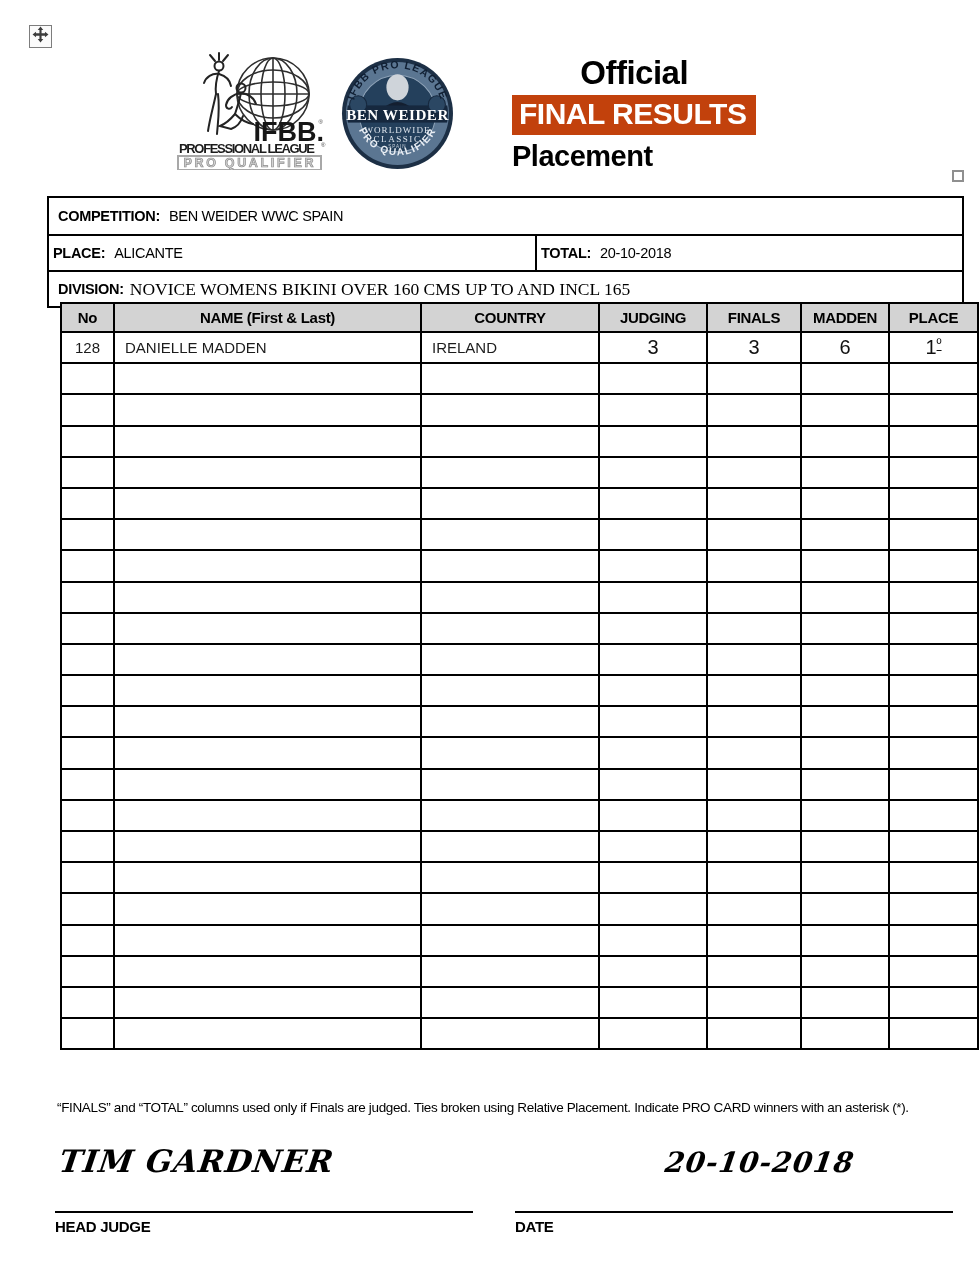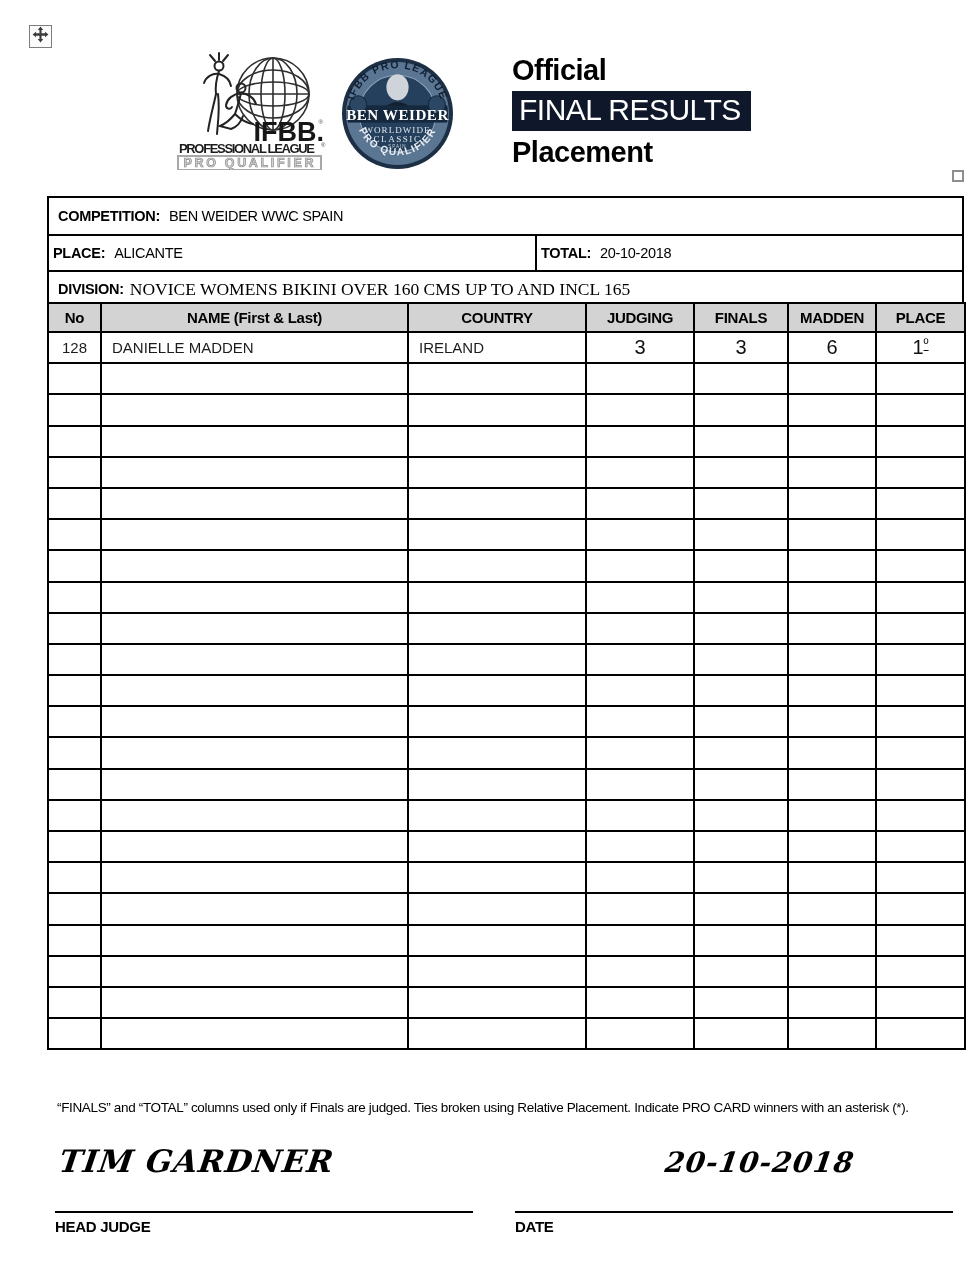--- a/index.html
+++ b/index.html
@@ -13,39 +13,39 @@
   
   .resize-sq{position:absolute;left:952px;top:170px;width:12px;height:12px;box-sizing:border-box;
     border:2px solid #8f8f8f;background:#ffffff;}
 
   
   .ifbb-logo{position:absolute;left:162px;top:52px;margin-left:12px;}
   .bw-badge{position:absolute;left:341px;top:57px;}
 
   
   .title{position:absolute;left:512px;top:56px;}
-  .title .l1{font-size:29px;font-weight:bold;letter-spacing:-0.5px;line-height:1;margin:0;}
-  .title .l2{display:inline-block;background:#0f172a;color:#fff;font-size:30px;font-weight:normal;
+  .title .l1{font-size:33px;font-weight:bold;letter-spacing:-0.5px;line-height:1;margin:0;text-align:center;}
+  .title .l2{display:inline-block;background:#c2410c;color:#fff;font-size:30px;font-weight:bold;
     letter-spacing:-0.5px;line-height:1;padding:4px 10px 6px 7px;margin:6px 0 0 0;}
   .title .l3{font-size:29px;font-weight:bold;letter-spacing:-0.5px;line-height:1;margin:7px 0 0 0;}
 
   
   .info-box{position:absolute;left:47px;top:196px;width:917px;box-sizing:border-box;border:2px solid #000;background:#fff;}
   .info-row{box-sizing:border-box;height:36px;display:flex;align-items:center;padding-left:9px;}
   .info-row + .info-row{border-top:2px solid #000;}
   .info-row.split{padding-left:0;}
   .split .cell{box-sizing:border-box;height:100%;display:flex;align-items:center;padding-left:4px;}
   .split .cell-place{width:486px;}
   .split .cell-date{flex:1;border-left:2px solid #000;}
   .lbl{font-weight:bold;font-size:14.5px;letter-spacing:-0.3px;white-space:nowrap;}
   .val{font-size:14.5px;margin-left:9px;letter-spacing:-0.3px;white-space:nowrap;}
   .val-serif{font-family:"Liberation Serif", serif;font-size:17.5px;margin-left:6px;letter-spacing:0;}
 
   
-  .results-table{position:absolute;left:47px;top:302px;width:917px;border-collapse:collapse;table-layout:fixed;}
+  .results-table{position:absolute;left:60px;top:302px;width:917px;border-collapse:collapse;table-layout:fixed;}
   .results-table th,.results-table td{border:2px solid #000;box-sizing:border-box;overflow:hidden;}
   .results-table th{background:#d3d3d3;height:29px;font-size:15px;font-weight:bold;letter-spacing:-0.3px;text-align:center;}
   .results-table td{height:31.2px;font-size:15px;color:#1c1c1c;background:#fff;}
   .results-table th:nth-child(1){width:53px;}
   .results-table th:nth-child(2){width:307px;}
   .results-table th:nth-child(3){width:178px;}
   .results-table th:nth-child(4){width:108px;}
   .results-table th:nth-child(5){width:94px;}
   .results-table th:nth-child(6){width:88px;}
   .results-table th:nth-child(7){width:89px;}

